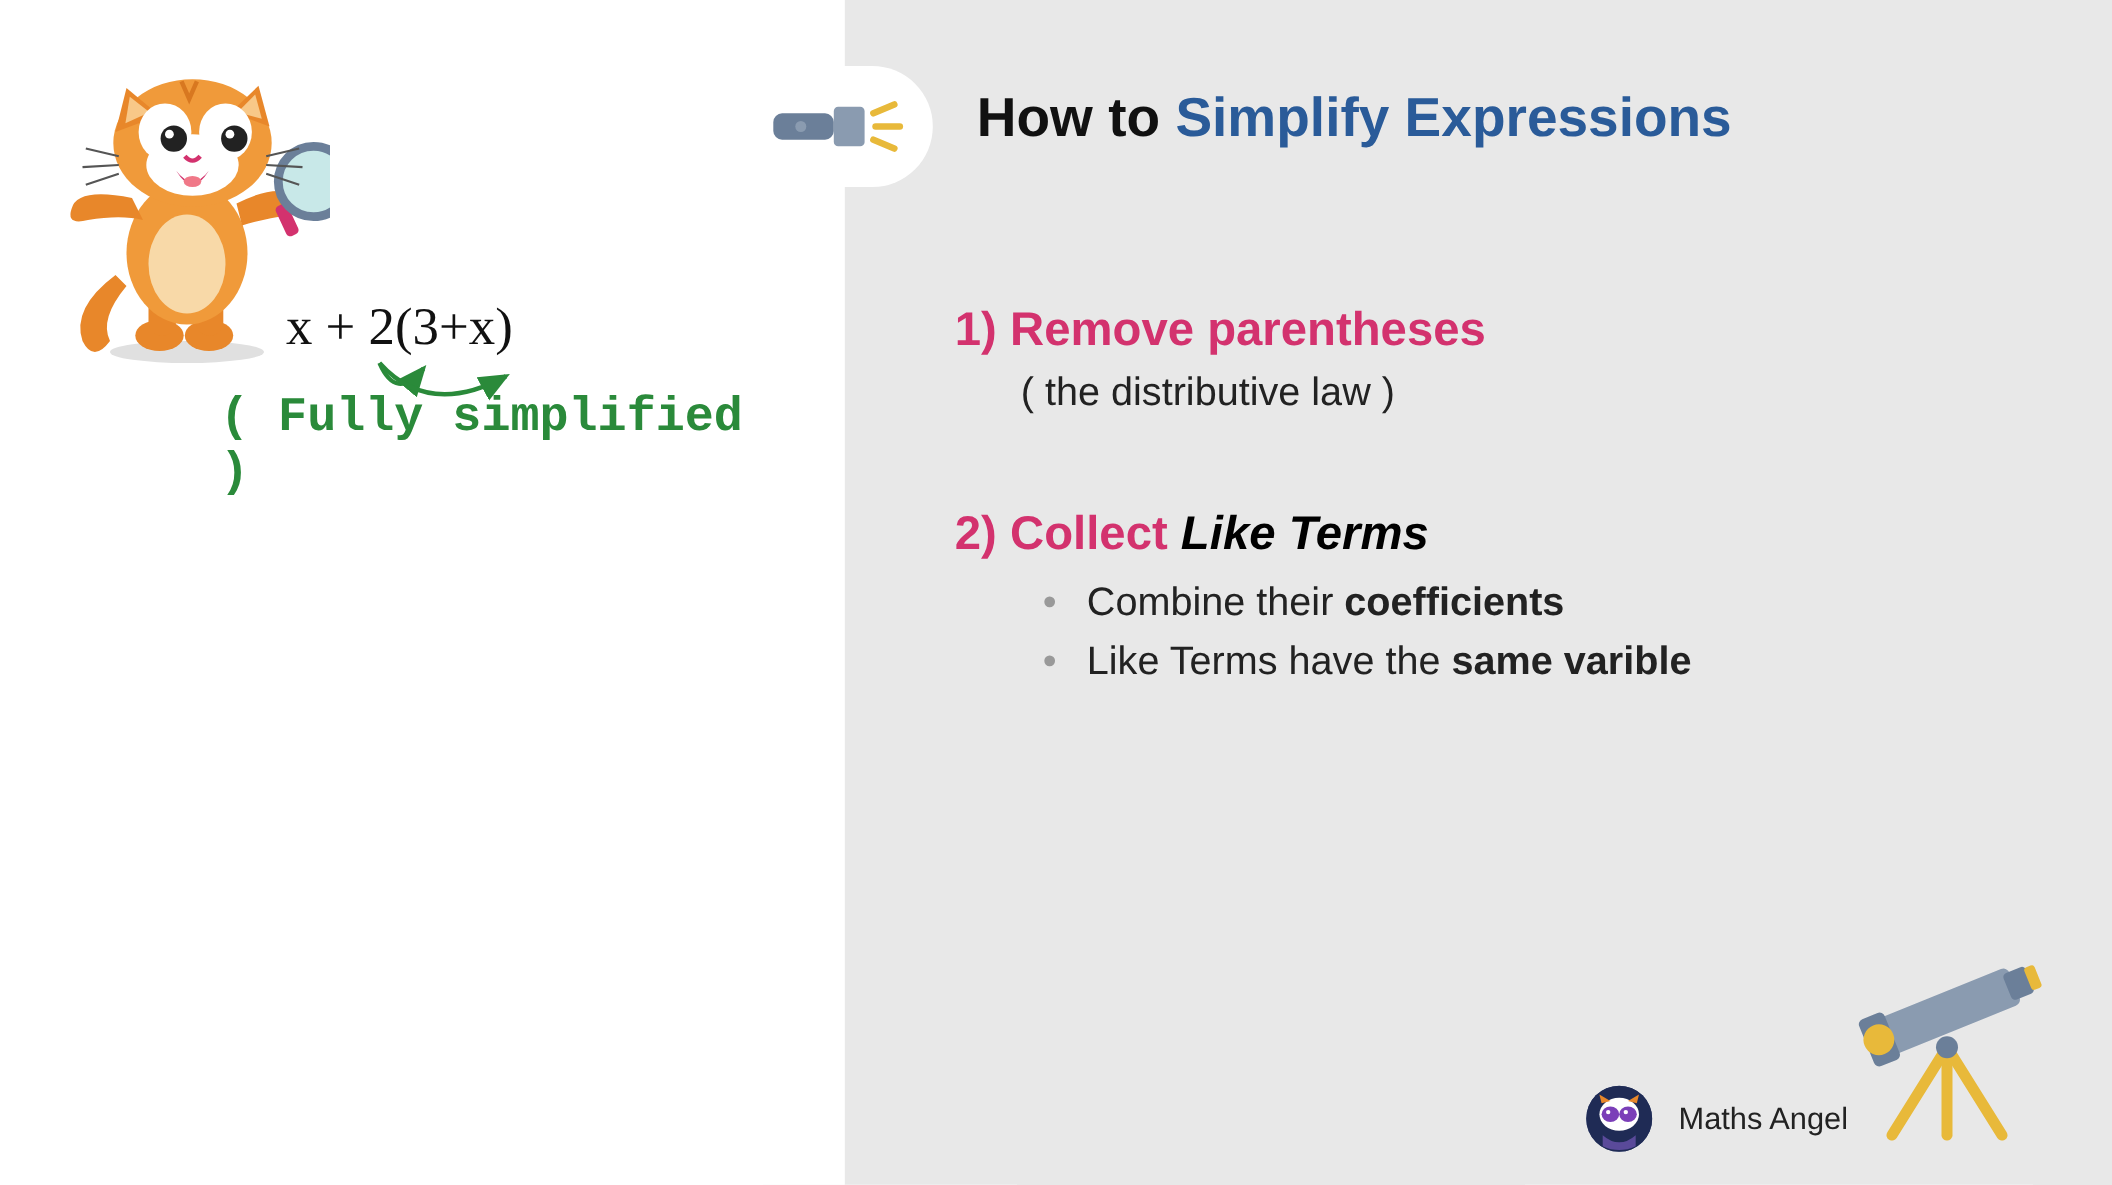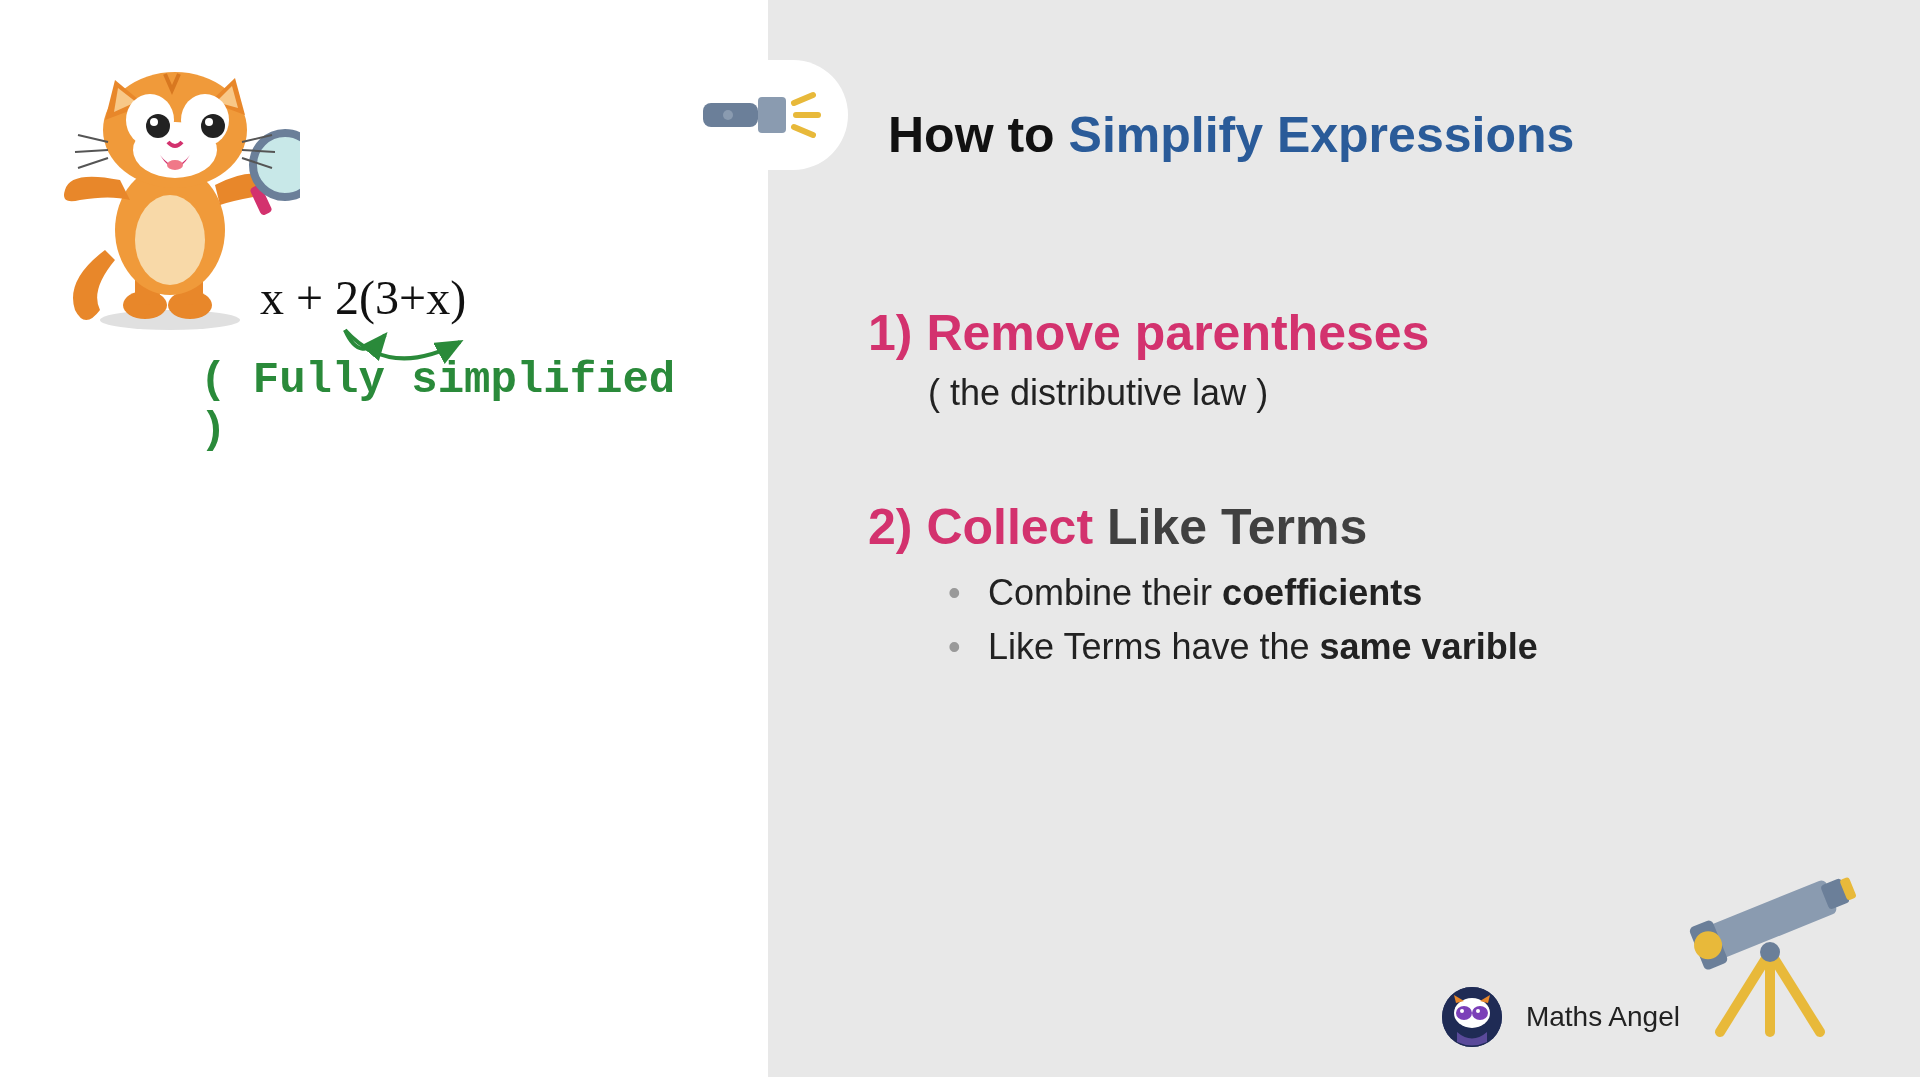--- a/index.html
+++ b/index.html
@@ -9,21 +9,21 @@
   .left-panel {
     width: 40%;
     background: #fff;
     position: relative;
     padding: 21px;
   }
   .right-panel {
     width: 60%;
     background: #e8e8e8;
     position: relative;
-    padding: 98px 80px 40px 100px;
+    padding: 70px 80px 40px 100px;
   }
 
   
   .cat-mascot {
     position: absolute;
     top: 50px;
     left: 60px;
     width: 240px;
     height: 280px;
   }
@@ -50,26 +50,26 @@
     margin-left: 20px;
   }
   .title .black { color: #111; }
   .title .blue { color: #2a5b99; }
 
   
   .steps {
     margin-top: 140px;
   }
   .step-heading {
-    font-size: 50px;
+    font-size: 43px;
     font-weight: 800;
     margin-bottom: 10px;
   }
   .pink { color: #d3326e; }
-  .purple { color: #404040; }
+  .purple { color: #000000; font-style: italic; }
   .step-sub {
     font-size: 36px;
     font-weight: 400;
     color: #222;
     margin-left: 60px;
     margin-bottom: 84px;
   }
   .bullets {
     margin-left: 80px;
     margin-top: 16px;

